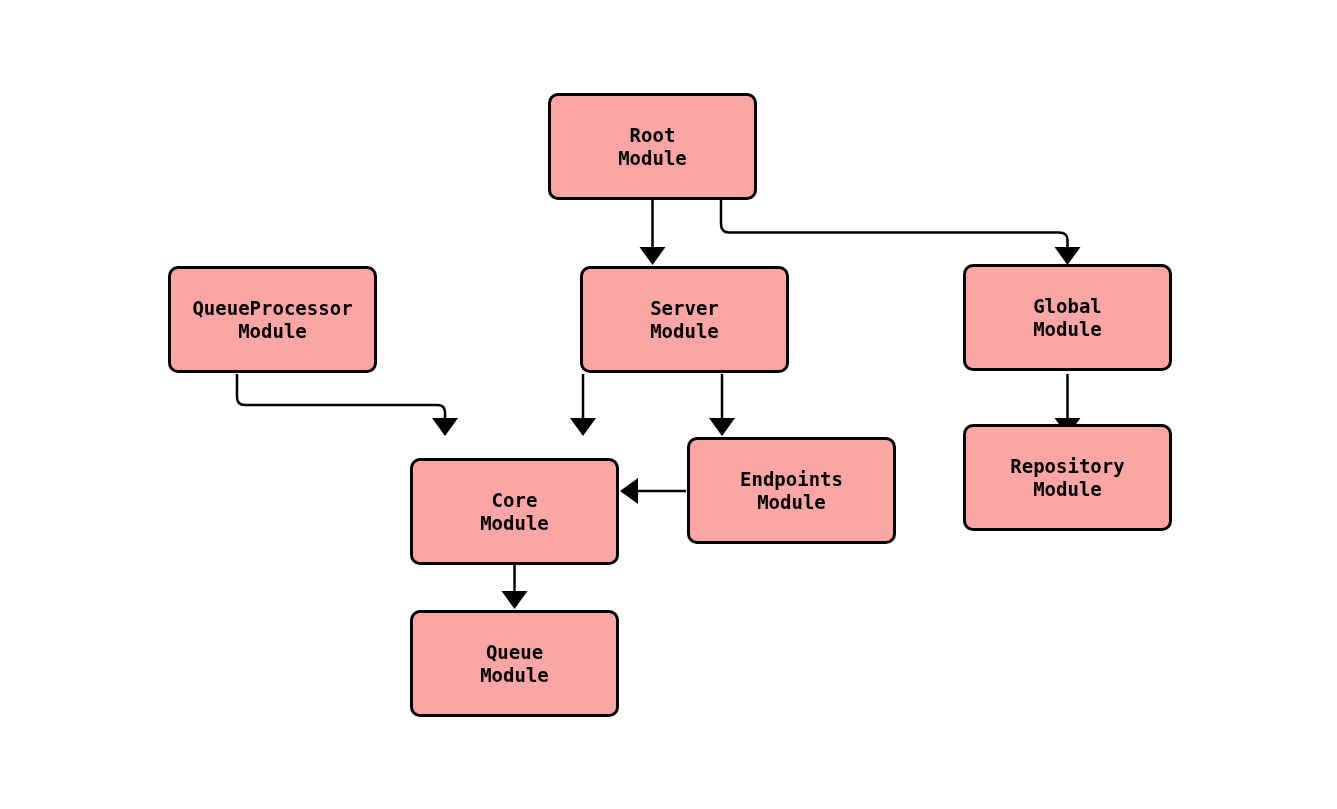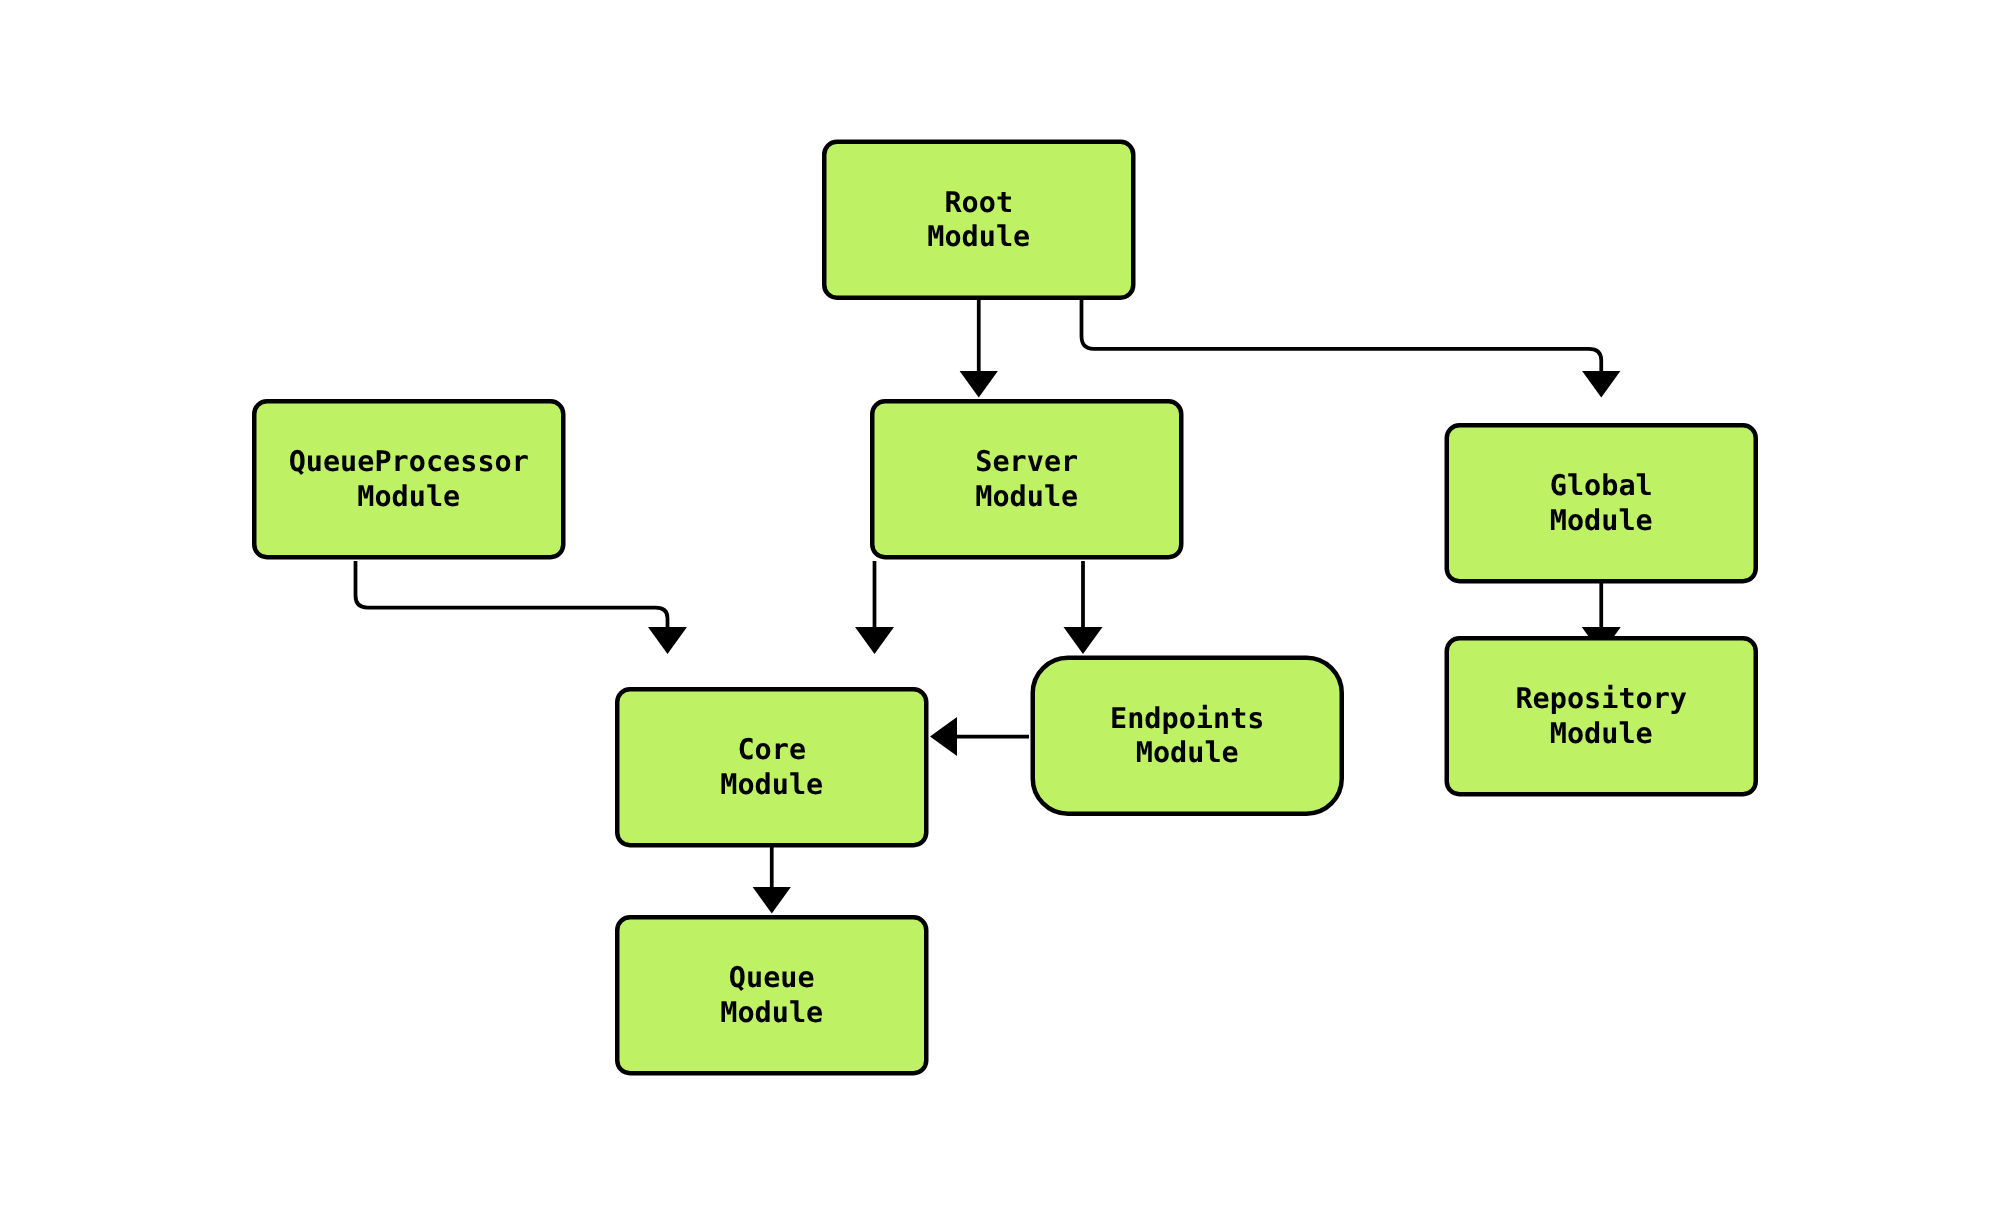--- a/index.html
+++ b/index.html
@@ -20,40 +20,40 @@
     left: 0;
     top: 0;
     width: 1337px;
     height: 809px;
   }
   .node {
     position: absolute;
     width: 209px;
     height: 107px;
     box-sizing: border-box;
-    background: #bef264;
+    background: #fca5a5;
     border: 3px solid #000000;
     border-radius: 10px;
     display: flex;
     flex-direction: column;
     align-items: center;
     justify-content: center;
     text-align: center;
     font-weight: bold;
     font-size: 19px;
     line-height: 1.18;
     color: #000000;
   }
   
   .pos-root           { left: 548px;  top: 93px;  }
   .pos-queueprocessor { left: 133px;  top: 266px; margin-left: 35px; }
   .pos-server         { left: 580px;  top: 266px; }
-  .pos-global         { left: 963px;  top: 282px; }
+  .pos-global         { left: 963px;  top: 264px; }
   .pos-core           { left: 410px;  top: 458px; }
-  .pos-endpoints      { left: 687px;  top: 437px; border-radius: 25px; }
+  .pos-endpoints      { left: 687px;  top: 437px; }
   .pos-repository     { left: 963px;  top: 424px; }
   .pos-queue          { left: 410px;  top: 610px; }
   .edge {
     stroke: #000000;
     stroke-width: 2.5;
     fill: none;
   }
 </style>
 </head>
 <body>

